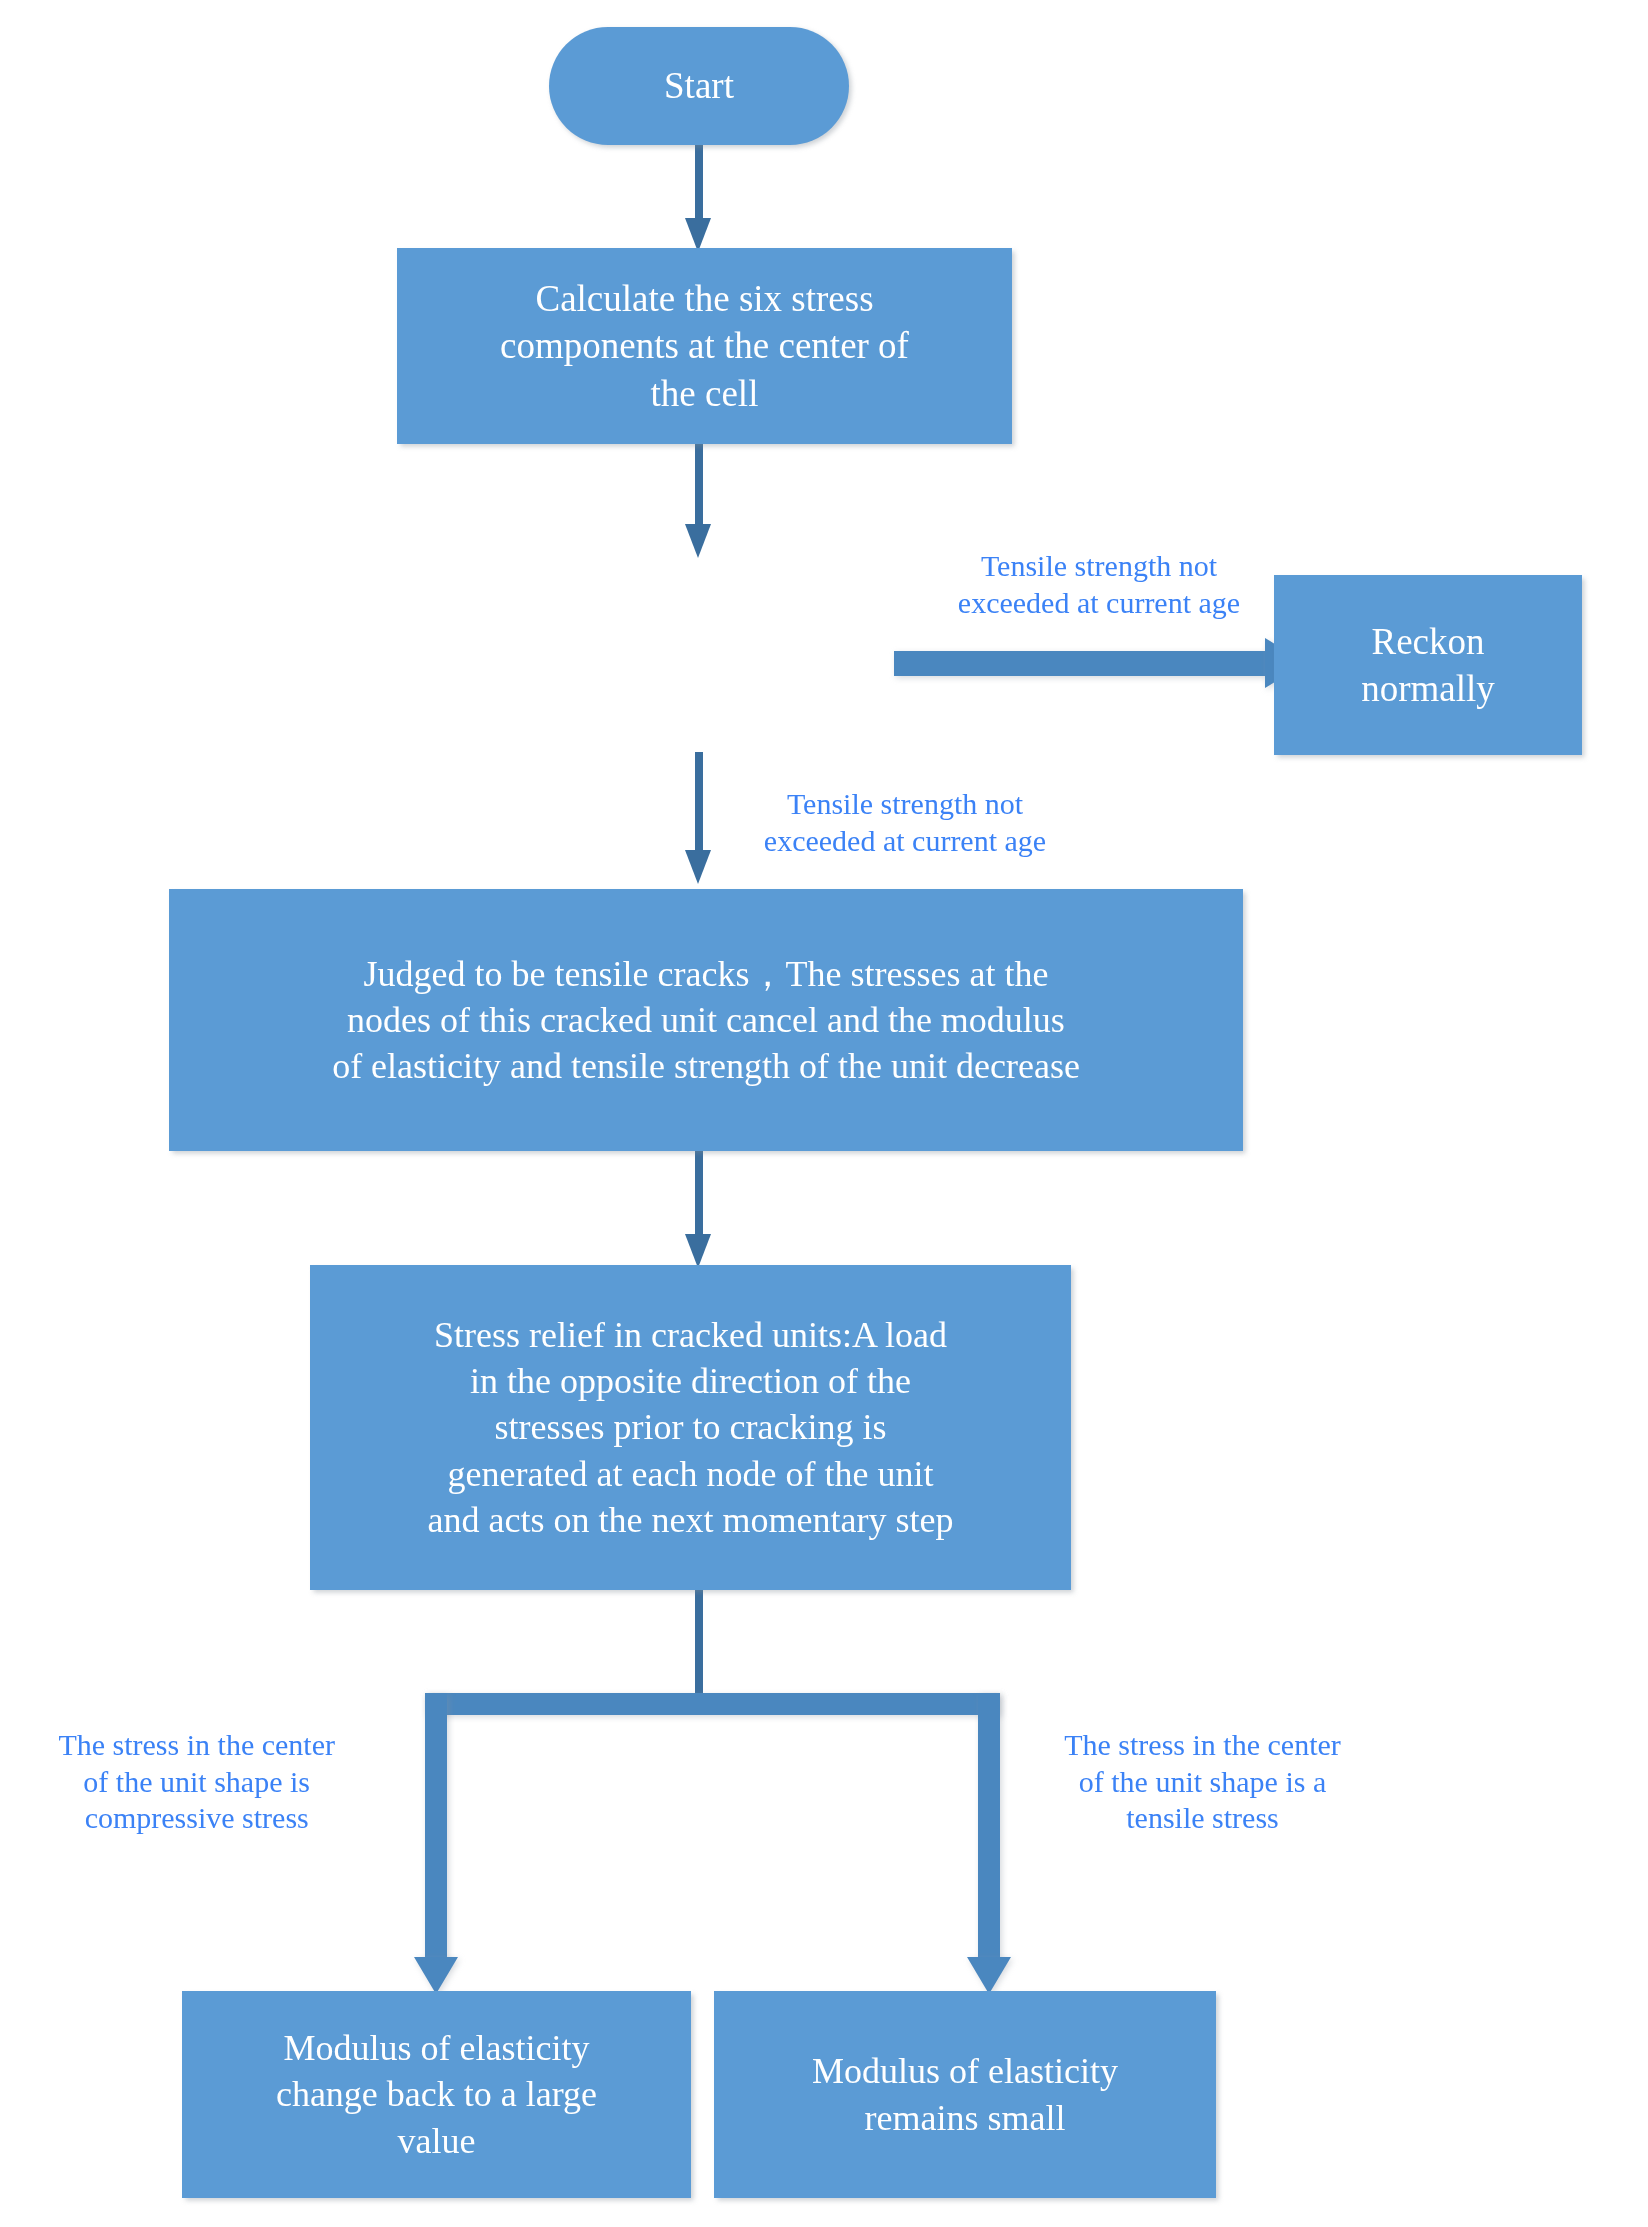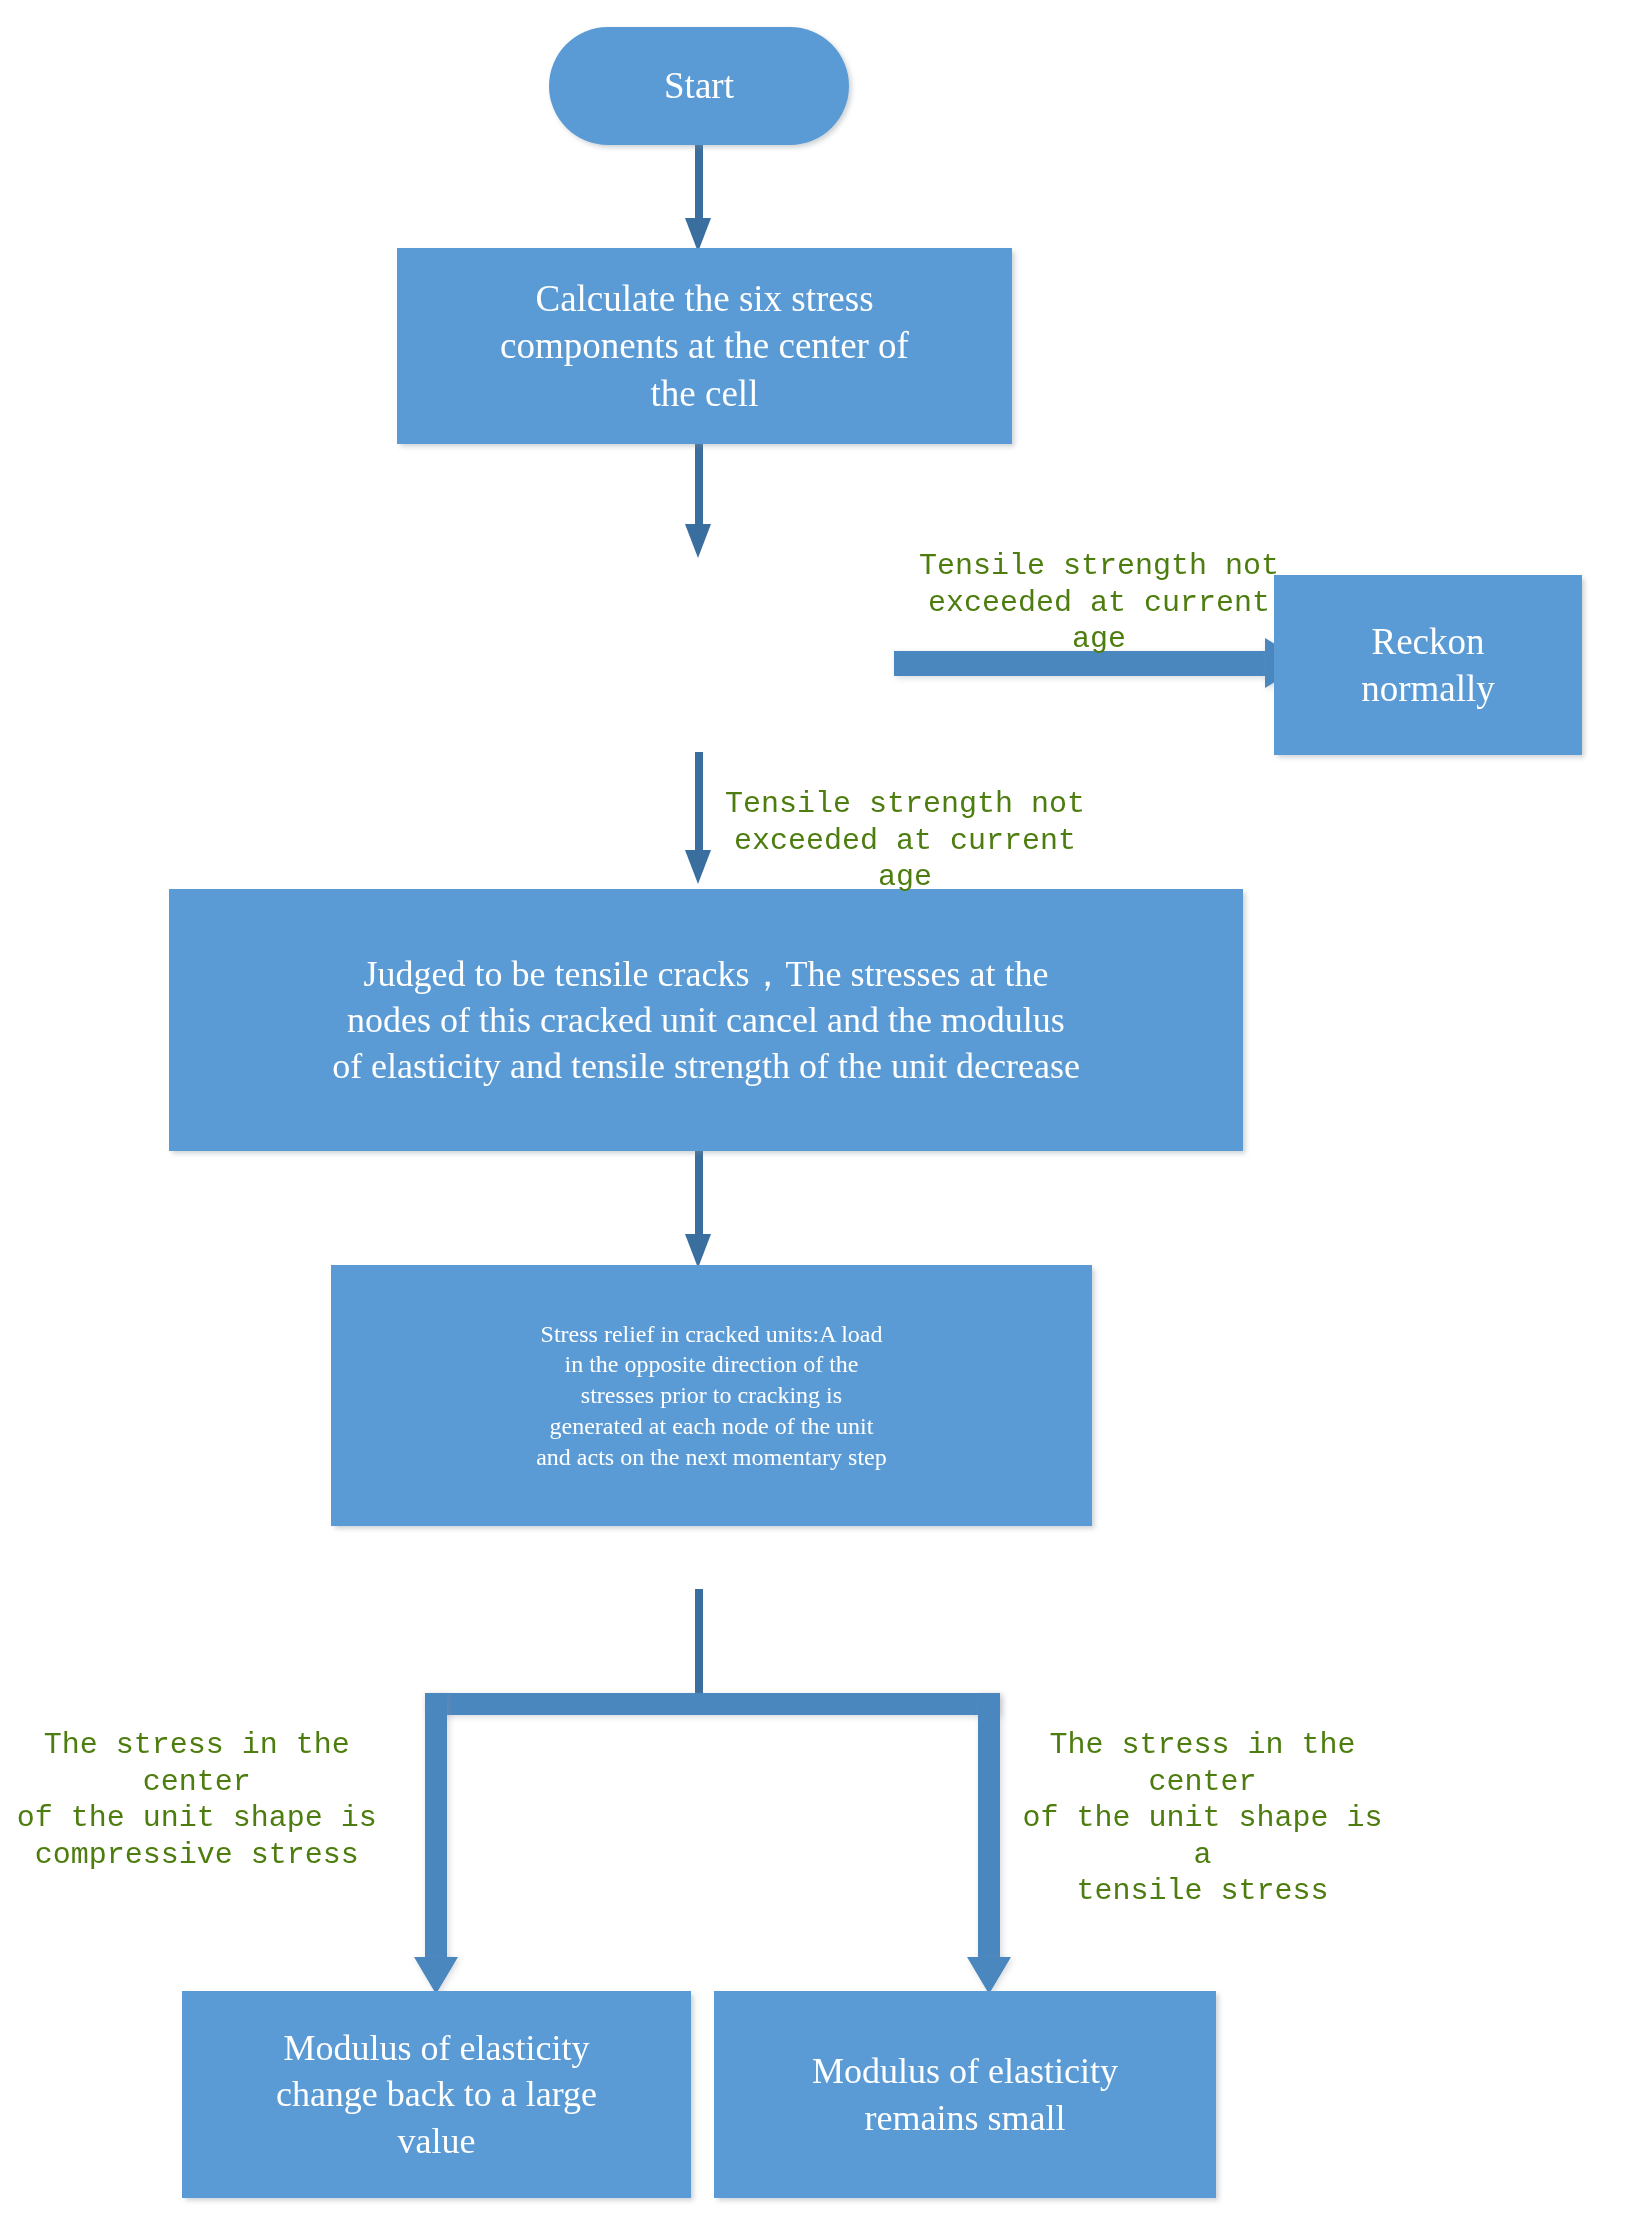--- a/index.html
+++ b/index.html
@@ -37,25 +37,25 @@
   }
   .node .nodetext {
     display: block;
     width: 100%;
     white-space: pre-line;
   }
 
   
   .edge-label {
     position: absolute;
-    color: #4d7c0f;
+    color: #3b82f6;
     text-align: center;
     line-height: 1.22;
     white-space: pre-line;
-    font-family: Liberation Mono, monospace;
+    font-family: Liberation Serif, serif;
   }
 
   
   .conn {
     position: absolute;
     background: #3A6E9E;
   }
   .conn.thick {
     background: #4A87BF;
   }
@@ -131,21 +131,21 @@
     <span class="nodetext">Reckon
 normally</span>
   </div>
 
   <div class="node" style="left:169px; top:889px; width:1074px; height:262px; font-size:36px; padding:5px 26px;">
     <span class="nodetext">Judged to be tensile cracks，The stresses at the
 nodes of this cracked unit cancel and the modulus
 of elasticity and tensile strength of the unit decrease</span>
   </div>
 
-  <div class="node" style="left:331px; top:1265px; width:761px; height:261px; font-size:24px;">
+  <div class="node" style="left:310px; top:1265px; width:761px; height:325px; font-size:36px;">
     <span class="nodetext">Stress relief in cracked units:A load
 in the opposite direction of the
 stresses prior to cracking is
 generated at each node of the unit
 and acts on the next momentary step</span>
   </div>
 
   <div class="node" style="left:182px; top:1991px; width:509px; height:207px; font-size:36px;">
     <span class="nodetext">Modulus of elasticity
 change back to a large

